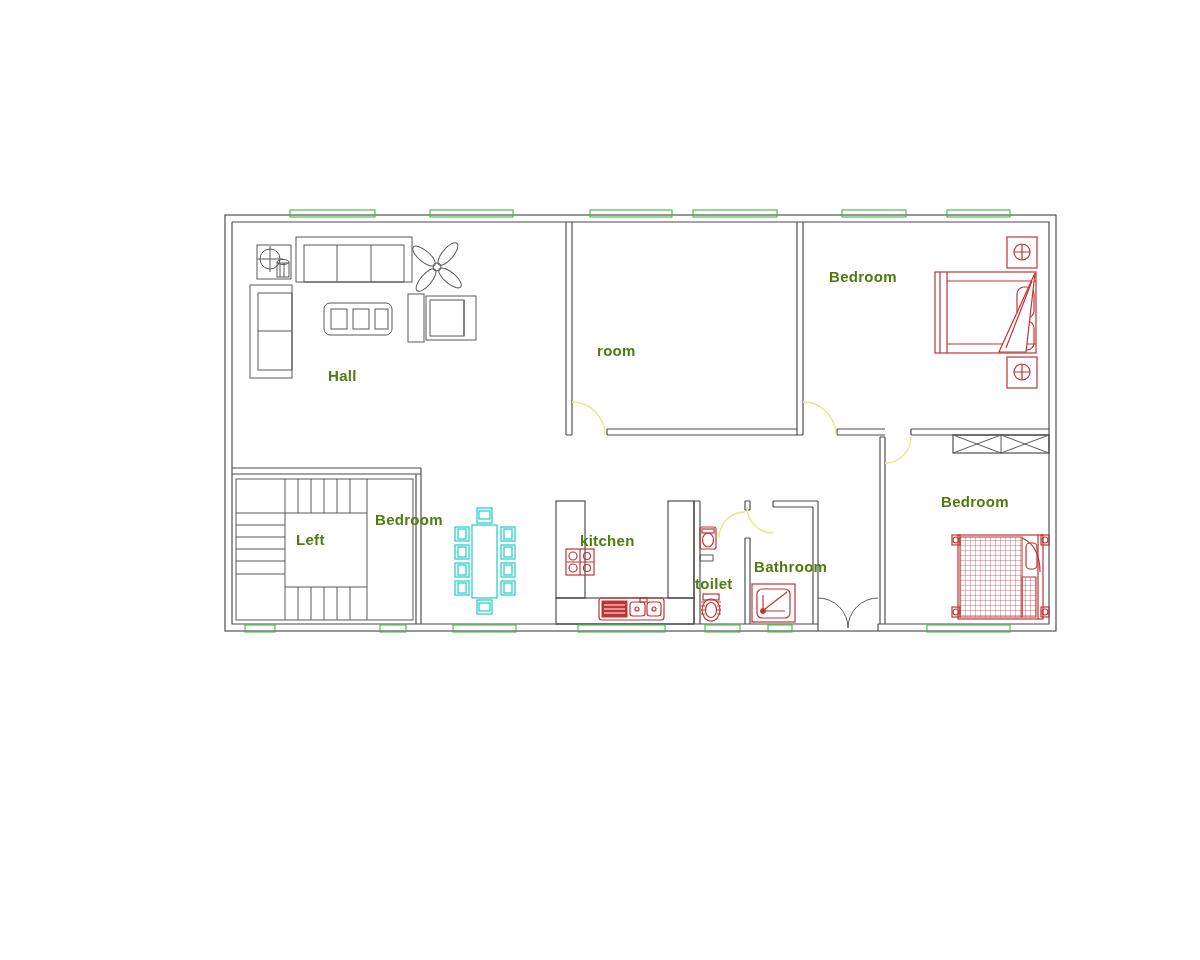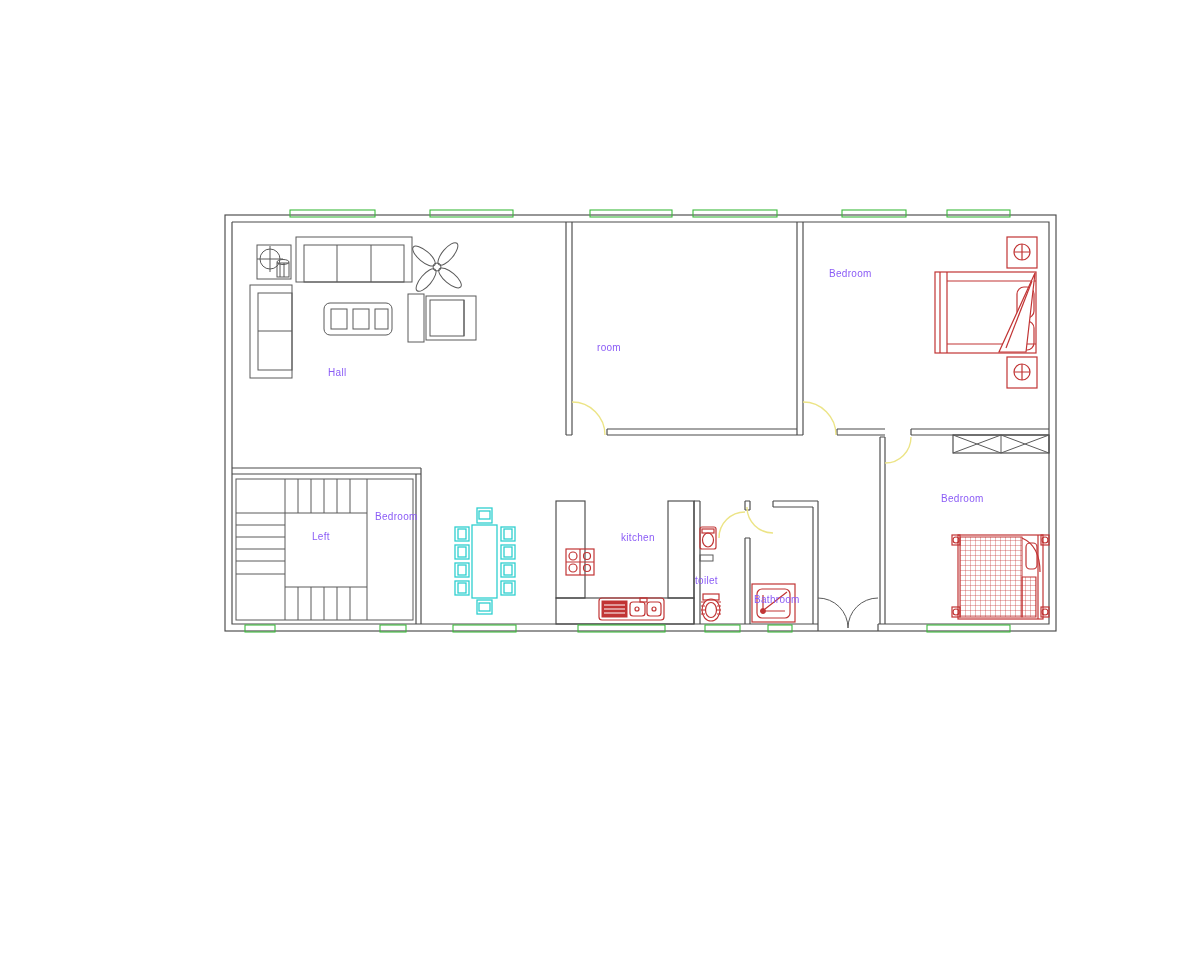--- a/index.html
+++ b/index.html
@@ -1,19 +1,19 @@
 <!DOCTYPE html>
 <html><head>
 <meta charset="utf-8">
 <style>
   html,body{margin:0;padding:0;background:#ffffff;}
   .stage{position:relative;width:1200px;height:960px;background:#ffffff;overflow:hidden;
          font-family:"Liberation Sans", sans-serif;}
   svg{position:absolute;left:0;top:0;}
-  .lbl{position:absolute;font-size:10px;color:#8b5cf6;letter-spacing:0.3px;white-space:nowrap;}
+  .lbl{position:absolute;font-size:15px;color:#4d7c0f;letter-spacing:0.3px;white-space:nowrap;font-weight:bold;}
   
   .blk{stroke:#4a4a4a;stroke-width:1.15;fill:none;}
   .blkthin{stroke:#5a5a5a;stroke-width:1;fill:none;}
   .red{stroke:#c13434;stroke-width:1.2;fill:none;}
   .redf{fill:#c13434;stroke:#c13434;stroke-width:1;}
   .cyan{stroke:#2ecfcf;stroke-width:1.3;fill:none;}
   .grn{stroke:#3cba3c;stroke-width:1.1;fill:none;}
   .ylw{stroke:#ece486;stroke-width:1.4;fill:none;}
   .whitef{fill:#ffffff;}
 </style>
@@ -253,19 +253,19 @@
 
   <g>
     <path class="blkthin" d="M818,598 A30,30 0 0 1 848,628"></path>
     <path class="blkthin" d="M878,598 A30,30 0 0 0 848,628"></path>
   </g>
 </svg>
 
 <span class="lbl" style="left:328px;top:367px;">Hall</span>
 <span class="lbl" style="left:597px;top:342px;">room</span>
 <span class="lbl" style="left:829px;top:268px;">Bedroom</span>
-<span class="lbl" style="left:312px;top:531px;text-align:right;">Left</span>
+<span class="lbl" style="left:296px;top:531px;text-align:right;">Left</span>
 <span class="lbl" style="left:375px;top:511px;">Bedroom</span>
-<span class="lbl" style="left:621px;top:532px;">kitchen</span>
+<span class="lbl" style="left:580px;top:532px;">kitchen</span>
 <span class="lbl" style="left:695px;top:575px;">toilet</span>
-<span class="lbl" style="left:754px;top:558px;margin-top:36px;">Bathroom</span>
+<span class="lbl" style="left:754px;top:558px;">Bathroom</span>
 <span class="lbl" style="left:941px;top:493px;">Bedroom</span>
 </div>
 
 </body></html>

